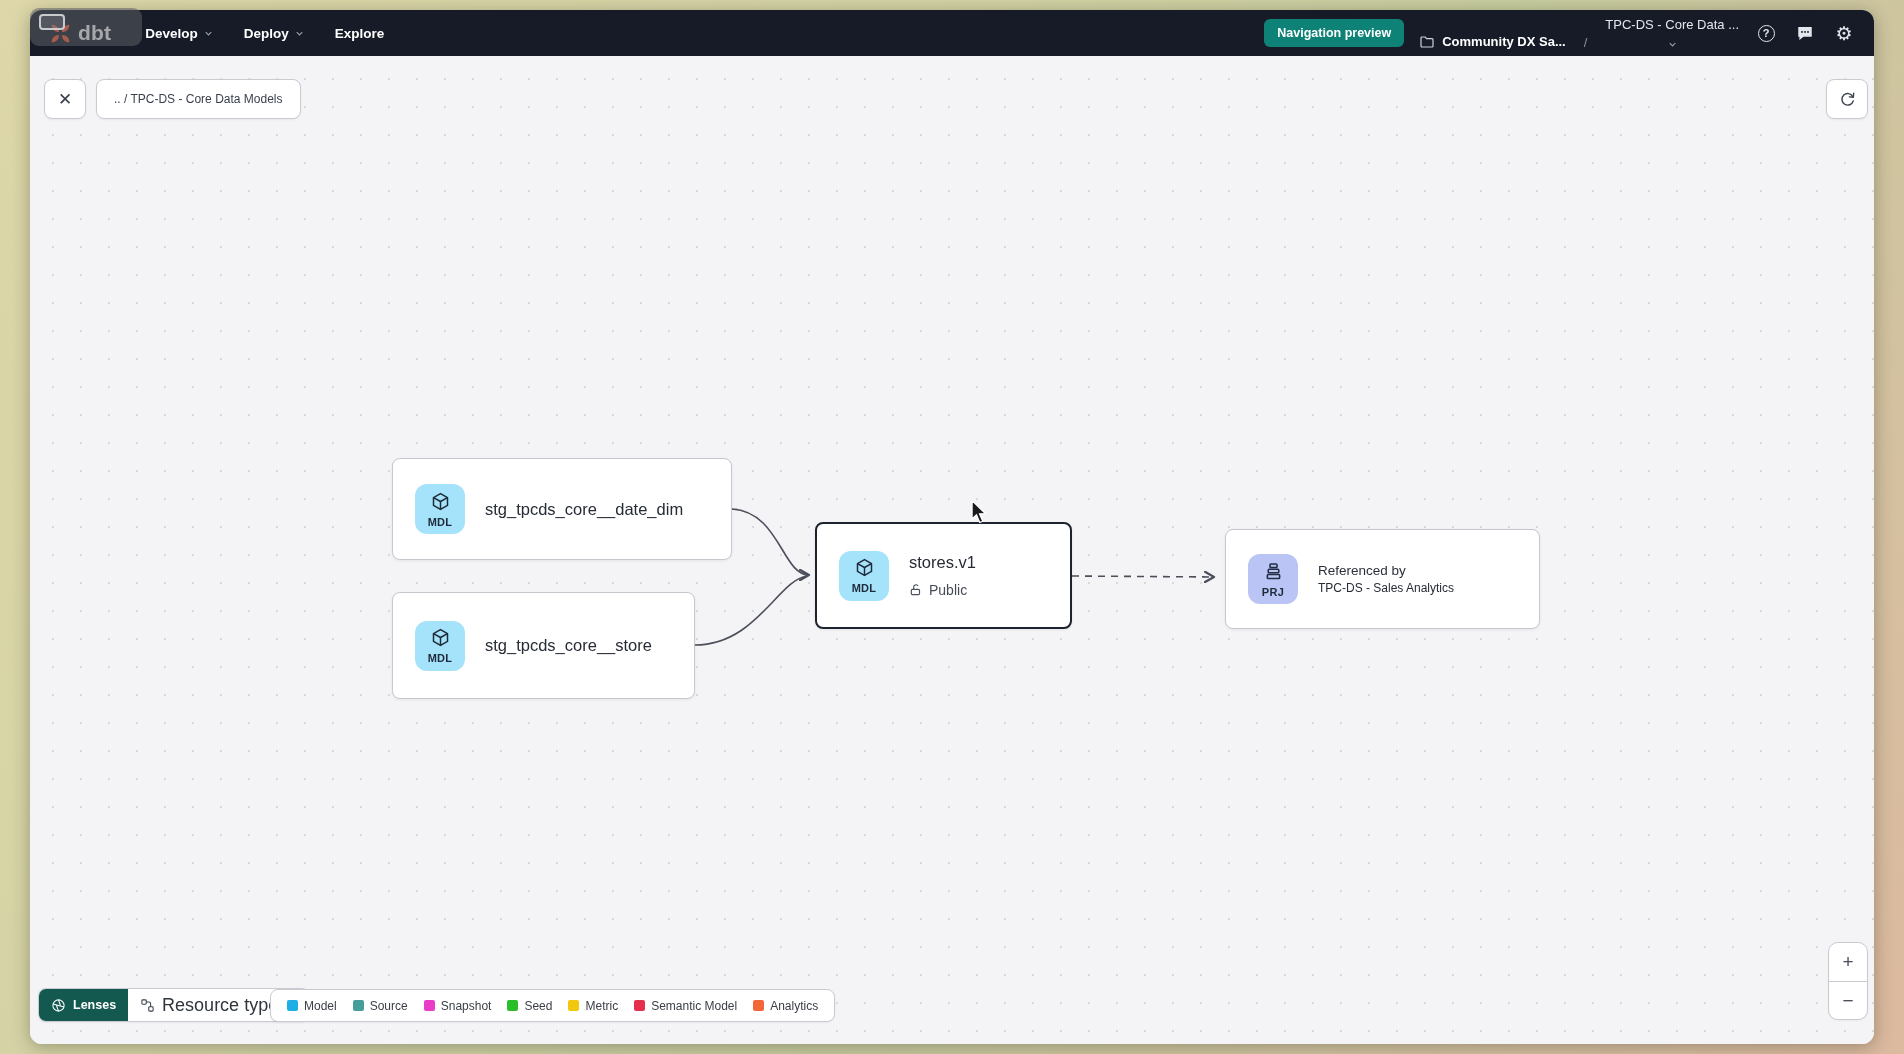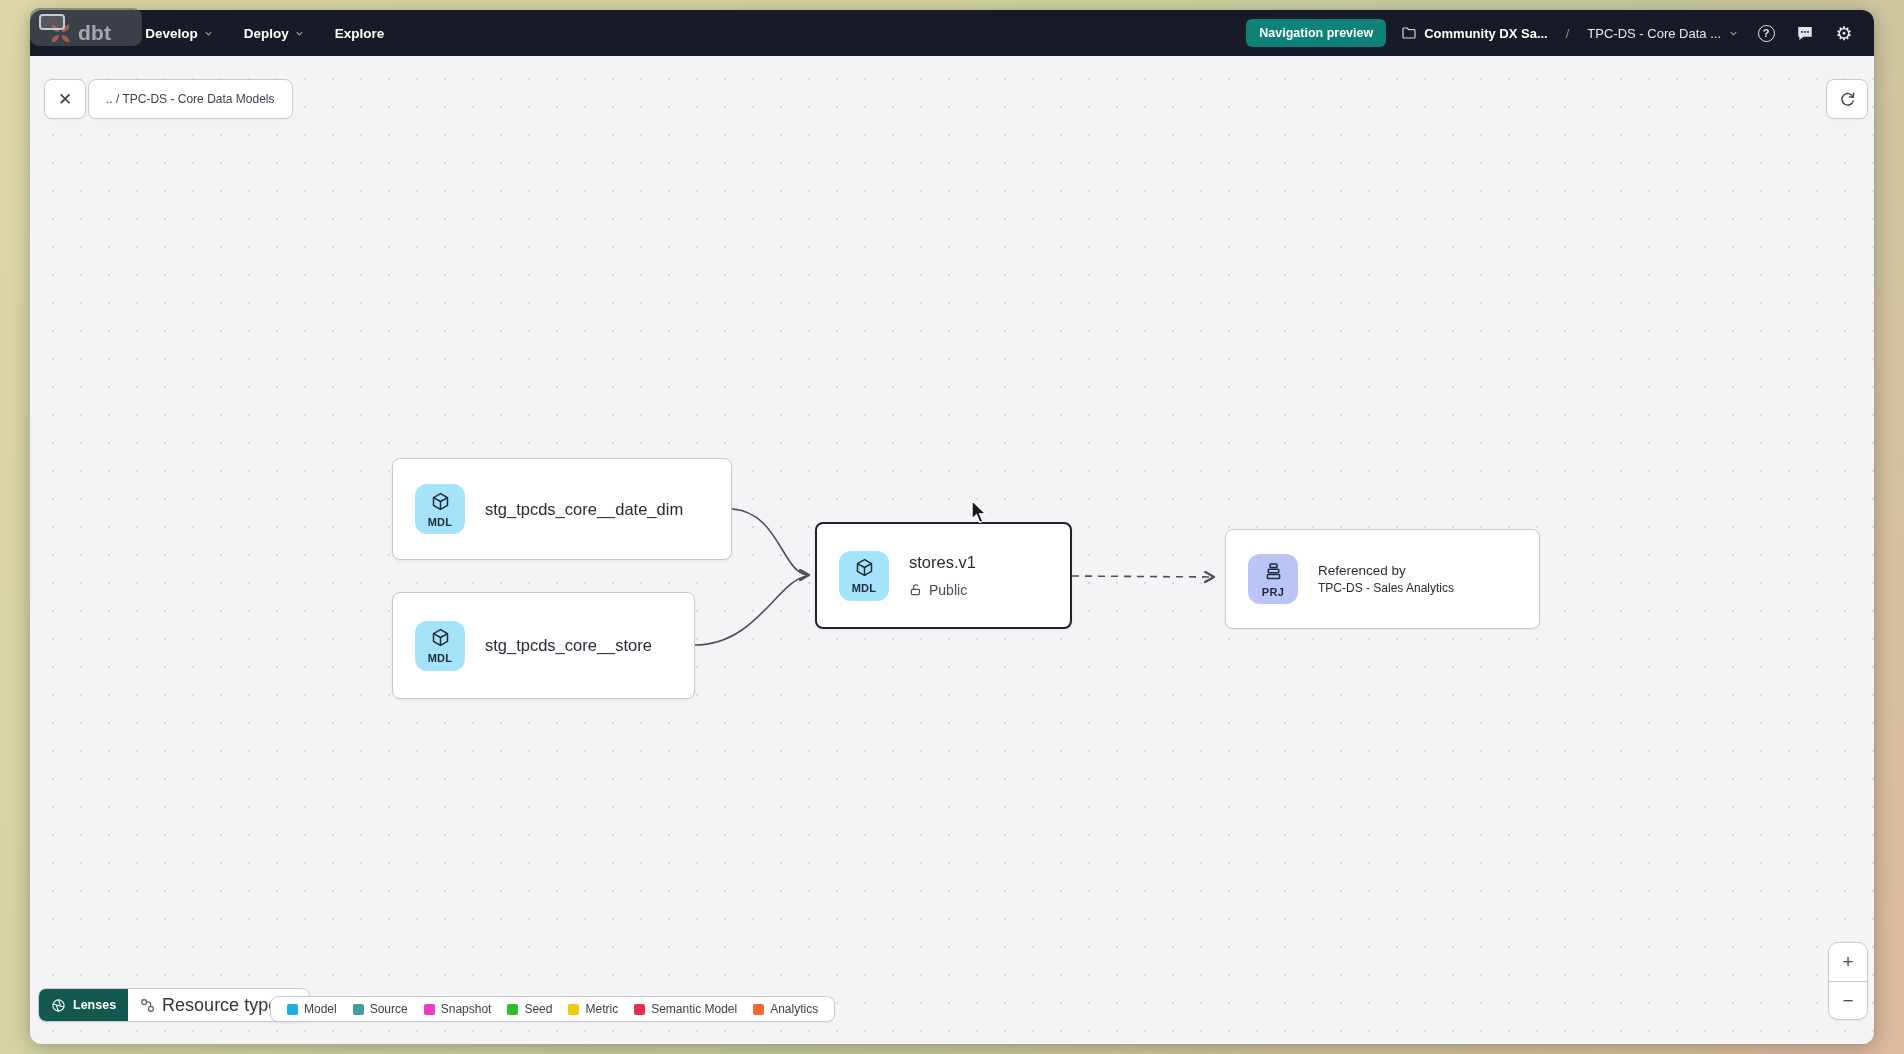--- a/index.html
+++ b/index.html
@@ -17,35 +17,35 @@
   .brand { display:flex; align-items:center; gap:5px; margin-right:34px; }
   .brand-name { color:#fff; font-size:21px; font-weight:700; letter-spacing:.2px; }
   .nav-menu { display:flex; gap:30px; }
   .nav-item { color:#fff; font-size:13.5px; font-weight:700; display:flex; align-items:center; gap:5px; cursor:pointer; }
   .nav-item .chev { color:#98a0ad; display:flex; }
   .nav-right { margin-left:auto; display:flex; align-items:center; gap:15px; }
   .preview-badge { color:#fff; font-size:12.5px; font-weight:700; padding:7px 13px; border-radius:6px; }
   .crumb { display:flex; align-items:flex-end; gap:18px; font-size:13px; }
   .crumb-account { color:#fff; font-weight:700; display:flex; align-items:center; gap:7px; }
   .crumb-sep { color:#8b91a0; }
-  .crumb-project { color:#e4e7ec; font-weight:400; display:flex; align-items:center; gap:7px; }
+  .crumb-project { color:#e4e7ec; font-weight:400; display:flex; align-items:center; gap:7px;flex-direction:column; }
   .icon-btn { width:24px; height:24px; display:flex; align-items:center; justify-content:center; color:#e3e6eb; cursor:pointer; }
   .help-circle { width:17px; height:17px; border:1.6px solid #e3e6eb; border-radius:50%;
     font-size:11px; font-weight:700; display:flex; align-items:center; justify-content:center; }
   .gear-glyph { font-size:19px; line-height:1; }
 
   
   .canvas { position:relative; flex:1; background:#f4f4f6; cursor:grab;
     background-image:radial-gradient(circle,#d8d9dd 1.3px, rgba(0,0,0,0) 1.4px);
     background-size:28px 28px; background-position:9px 9px; }
 
   .overlay-btn { position:absolute; background:#fff; border:1px solid #c9cbd1; border-radius:8px;
     box-shadow:0 1px 2px rgba(20,24,33,.05); display:flex; align-items:center; justify-content:center; }
   .close-btn { left:14px; top:23px; width:42px; height:40px; font-size:17px; color:#3a404d; cursor:pointer; }
-  .path-chip { left:58px; top:23px; height:40px; padding:0 17px; font-size:12px; color:#3a404d; cursor:pointer; }
+  .path-chip { left:66px; top:23px; height:40px; padding:0 17px; font-size:12px; color:#3a404d; cursor:pointer; }
   .search-bar { left:790px; top:23px; width:1000px; height:40px; padding:0 13px; gap:9px; justify-content:flex-start; }
   .search-bar input { flex:1; border:none; outline:none; font-family:"Liberation Sans",sans-serif;
     font-size:13px; color:#2f343d; background:transparent; }
   .info-icon { width:17px; height:17px; border:1.4px solid #8a909c; border-radius:50%;
     color:#8a909c; font-size:10px; font-weight:700; display:flex; align-items:center; justify-content:center; }
   .refresh-btn { right:6px; top:23px; width:42px; height:40px; cursor:pointer; }
 
   
   .node { position:absolute; background:#fff; border:1px solid #c6c8ce; border-radius:8px;
     display:flex; align-items:center; gap:20px; padding:0 22px;
@@ -63,21 +63,21 @@
   .edges { position:absolute; left:0; top:0; pointer-events:none; }
 
   
   .lenses-group { position:absolute; left:8px; bottom:22px; height:34px; display:flex;
     border:1px solid #c9cbd1; border-radius:8px; overflow:hidden; background:#fff;
     box-shadow:0 1px 2px rgba(20,24,33,.05); }
   .lenses-seg { color:#fff; display:flex; align-items:center; gap:7px; padding:8px 12px;
     font-size:12.5px; font-weight:700; cursor:pointer; }
   .resource-seg { display:flex; align-items:center; gap:7px; padding:0 12px;
     font-size:18px; color:#2f343d; font-weight:500; cursor:pointer; }
-  .legend { position:absolute; left:240px; bottom:22px; height:26px; background:#fff;
+  .legend { position:absolute; left:240px; bottom:22px; height:33px; background:#fff;
     border:1px solid #c9cbd1; border-radius:8px; display:flex; align-items:center;
     gap:16px; padding:0 16px; box-shadow:0 1px 2px rgba(20,24,33,.05); }
   .legend-item { display:flex; align-items:center; gap:6px; font-size:12px; color:#3b4048; font-weight:500; }
   .legend-swatch { width:11px; height:11px; border-radius:2px; }
   .zoom-ctl { position:absolute; right:6px; bottom:24px; width:40px; border:1px solid #c9cbd1;
     border-radius:10px; background:#fff; overflow:hidden; box-shadow:0 1px 2px rgba(20,24,33,.05); }
   .zoom-btn { height:38px; display:flex; align-items:center; justify-content:center;
     font-size:19px; color:#4a4f5a; cursor:pointer; }
   .zoom-btn + .zoom-btn { border-top:1px solid #c9cbd1; }
 

